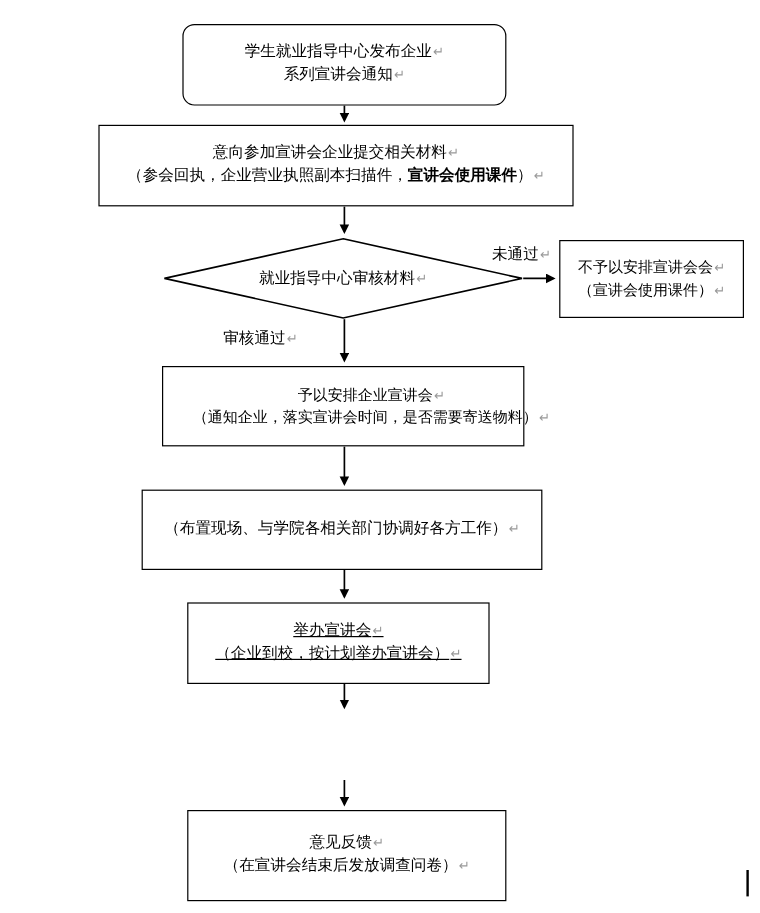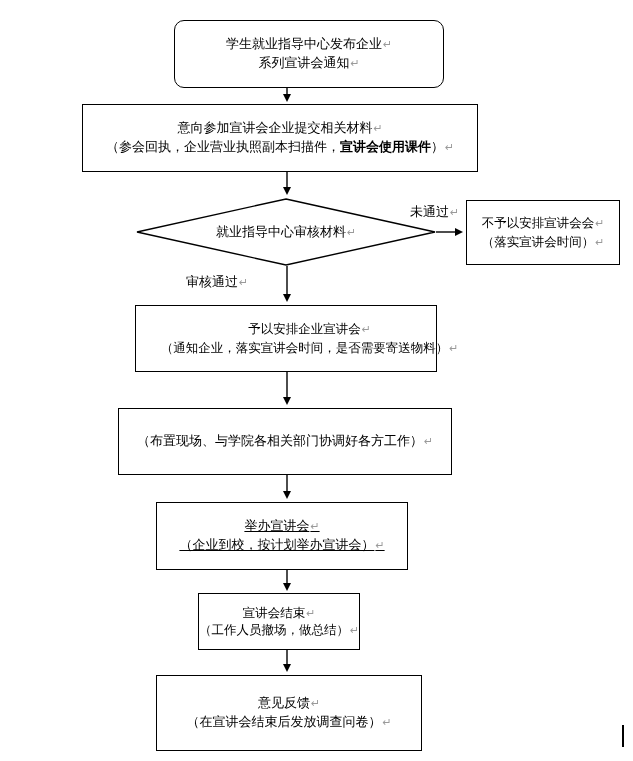--- a/index.html
+++ b/index.html
@@ -30,21 +30,20 @@
     align-items: center;
     justify-content: center;
     text-align: center;
     color: #000000;
     font-size: 13px;
     line-height: 1.45;
     z-index: 2;
   }
   .node.rounded {
     border-radius: 10px;
-    margin-left: 22px;
   }
   .node .line {
     white-space: nowrap;
     display: block;
   }
   .node .line.tight {
     line-height: 1.3;
   }
   .pil {
     color: #9a9a9a;
@@ -163,21 +162,21 @@
   </div>
   <div class="edge-label" style="left:186px; top:273px;">
     <span>审核通过</span><span class="pil">↵</span>
   </div>
 
   <div class="node" style="left:466px; top:200px; width:154px; height:65px; font-size:12.5px;">
     <span class="line">
       <span>不予以安排宣讲会会</span><span class="pil">↵</span>
     </span>
     <span class="line">
-      <span>（落实宣讲会时间）</span><span class="pil">↵</span>
+      <span>（宣讲会使用课件）</span><span class="pil">↵</span>
     </span>
   </div>
 
   <div class="node" style="left:135px; top:305px; width:302px; height:67px; font-size:12.5px;padding-left:47px;">
     <span class="line">
       <span>予以安排企业宣讲会</span><span class="pil">↵</span>
     </span>
     <span class="line">
       <span>（通知企业，落实宣讲会时间，是否需要寄送物料）</span><span class="pil">↵</span>
     </span>
@@ -191,28 +190,20 @@
 
   <div class="node" style="left:156px; top:502px; width:252px; height:68px;text-decoration:underline;">
     <span class="line">
       <span>举办宣讲会</span><span class="pil">↵</span>
     </span>
     <span class="line">
       <span>（企业到校，按计划举办宣讲会）</span><span class="pil">↵</span>
     </span>
   </div>
 
-  <div class="node" style="left:198px; top:593px; width:162px; height:57px; font-size:12.5px;">
-    <span class="line tight">
-      <span>宣讲会结束</span><span class="pil">↵</span>
-    </span>
-    <span class="line tight">
-      <span>（工作人员撤场，做总结）</span><span class="pil">↵</span>
-    </span>
-  </div>
 
   <div class="node" style="left:156px; top:675px; width:266px; height:76px;">
     <span class="line">
       <span>意见反馈</span><span class="pil">↵</span>
     </span>
     <span class="line">
       <span>（在宣讲会结束后发放调查问卷）</span><span class="pil">↵</span>
     </span>
   </div>
 

